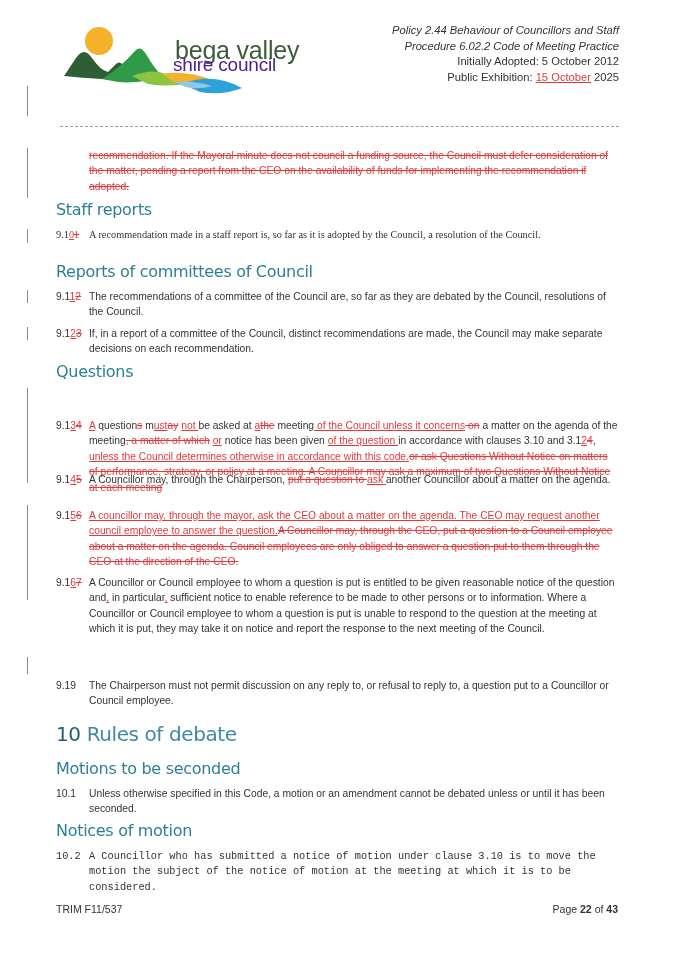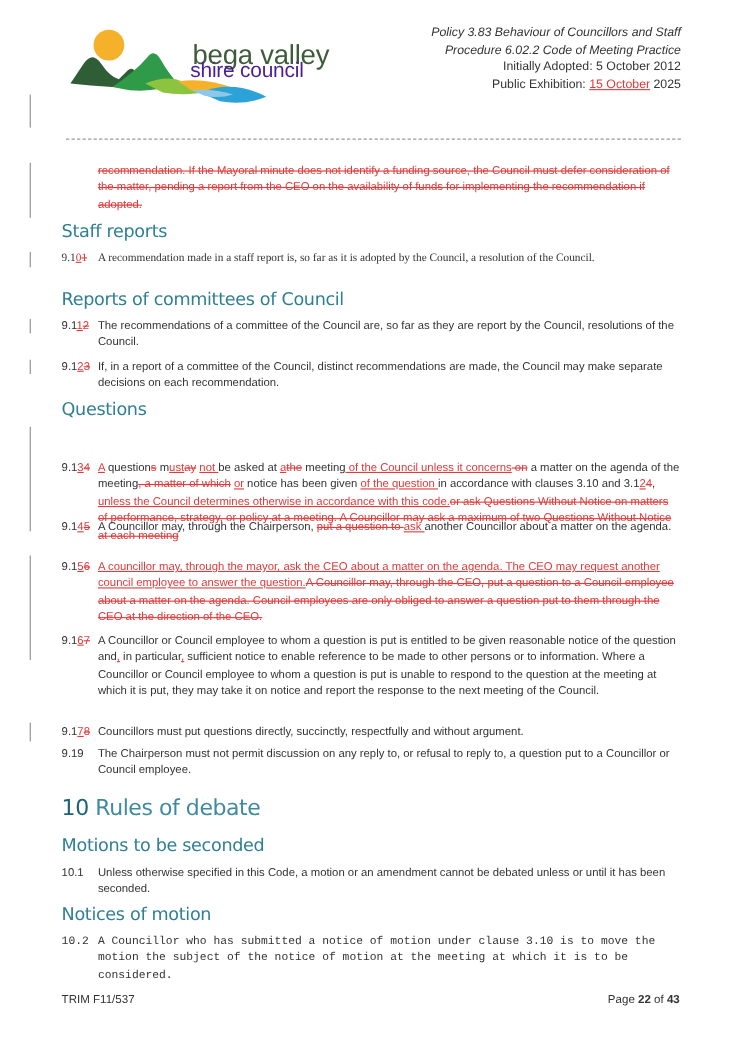--- a/index.html
+++ b/index.html
@@ -48,39 +48,39 @@
       <path d="M70 52 Q90 44 104 50 Q120 56 132 58 Q108 64 86 60 Z" fill="#8cc440"></path>
       <path d="M100 50 Q124 46 150 56 Q130 62 112 58 Z" fill="#f6b12b"></path>
       <path d="M120 60 Q150 48 180 64 Q160 72 138 68 Z" fill="#2ba3d9"></path>
       <path d="M112 58 Q132 56 150 62 Q136 66 124 63 Z" fill="#8fc7e8"></path>
     </svg>
     <div class="logo-text1">bega valley</div>
     <div class="logo-text2">shire council</div>
   </div>
 
   <div class="hdr">
-    <div class="it">Policy 3.83 Behaviour of Councillors and Staff</div>
+    <div class="it">Policy 2.44 Behaviour of Councillors and Staff</div>
     <div class="it">Procedure 6.02.2 Code of Meeting Practice</div>
     <div>Initially Adopted: 5 October 2012</div>
     <div><span>Public Exhibition: </span><span class="ins">15 October</span><span> 2025</span></div>
   </div>
   <div class="hr-dash"></div>
 
-  <div class="body-text del" style="left:89px;width:527px;top:148px;">recommendation. If the Mayoral minute does not identify a funding source, the Council must defer consideration of the matter, pending a report from the CEO on the availability of funds for implementing the recommendation if adopted.</div>
+  <div class="body-text del" style="left:89px;width:527px;top:148px;">recommendation. If the Mayoral minute does not council a funding source, the Council must defer consideration of the matter, pending a report from the CEO on the availability of funds for implementing the recommendation if adopted.</div>
 
   <div class="h2" style="top:200px;">Staff reports</div>
   <div class="clause" style="top:227px;font-family:Liberation Serif, serif;">
     <span class="n"><span>9.1</span><span class="ins">0</span><span class="del">1</span></span>
     <span class="t">A recommendation made in a staff report is, so far as it is adopted by the Council, a resolution of the Council.</span>
   </div>
 
   <div class="h2" style="top:262px;">Reports of committees of Council</div>
   <div class="clause" style="top:289px;">
     <span class="n"><span>9.1</span><span class="ins">1</span><span class="del">2</span></span>
-    <span class="t">The recommendations of a committee of the Council are, so far as they are report by the Council, resolutions of the Council.</span>
+    <span class="t">The recommendations of a committee of the Council are, so far as they are debated by the Council, resolutions of the Council.</span>
   </div>
   <div class="clause" style="top:326px;">
     <span class="n"><span>9.1</span><span class="ins">2</span><span class="del">3</span></span>
     <span class="t">If, in a report of a committee of the Council, distinct recommendations are made, the Council may make separate decisions on each recommendation.</span>
   </div>
 
   <div class="h2" style="top:362px;">Questions</div>
   <div class="clause" style="top:389px;margin-top:29px;">
     <span class="n"><span>9.1</span><span class="ins">3</span><span class="del">4</span></span>
     <span class="t"><span class="ins">A</span><span> question</span><span class="del">s</span><span> m</span><span class="ins">ust</span><span class="del">ay</span><span> </span><span class="ins">not </span><span>be asked at </span><span class="ins">a</span><span class="del">the</span><span> meeting</span><span class="ins"> of the Council unless it concerns</span><span class="del"> on</span><span> a matter on the agenda of the meeting</span><span class="del">, a matter of which</span><span> </span><span class="ins">or</span><span> notice has been given </span><span class="ins">of the question </span><span>in accordance with clauses 3.10 and 3.1</span><span class="ins">2</span><span class="del">4</span><span>, </span><span class="ins">unless the Council determines otherwise in accordance with this code.</span><span class="del">or ask Questions Without Notice on matters of performance, strategy, or policy at a meeting. A Councillor may ask a maximum of two Questions Without Notice at each meeting</span></span>
@@ -89,24 +89,20 @@
     <span class="n"><span>9.1</span><span class="ins">4</span><span class="del">5</span></span>
     <span class="t"><span>A Councillor may, through the Chairperson, </span><span class="del">put a question to </span><span class="ins">ask </span><span>another Councillor about a matter on the agenda.</span></span>
   </div>
   <div class="clause" style="top:508px;">
     <span class="n"><span>9.1</span><span class="ins">5</span><span class="del">6</span></span>
     <span class="t"><span class="ins">A councillor may, through the mayor, ask the CEO about a matter on the agenda. The CEO may request another council employee to answer the question.</span><span class="del">A Councillor may, through the CEO, put a question to a Council employee about a matter on the agenda. Council employees are only obliged to answer a question put to them through the CEO at the direction of the CEO.</span></span>
   </div>
   <div class="clause" style="top:575px;">
     <span class="n"><span>9.1</span><span class="ins">6</span><span class="del">7</span></span>
     <span class="t"><span>A Councillor or Council employee to whom a question is put is entitled to be given reasonable notice of the question and</span><span class="ins">,</span><span> in particular</span><span class="ins">,</span><span> sufficient notice to enable reference to be made to other persons or to information. Where a Councillor or Council employee to whom a question is put is unable to respond to the question at the meeting at which it is put, they may take it on notice and report the response to the next meeting of the Council.</span></span>
-  </div>
-  <div class="clause" style="top:658px;">
-    <span class="n"><span>9.1</span><span class="ins">7</span><span class="del">8</span></span>
-    <span class="t">Councillors must put questions directly, succinctly, respectfully and without argument.</span>
   </div>
   <div class="clause" style="top:678px;">
     <span class="n">9.19</span>
     <span class="t">The Chairperson must not permit discussion on any reply to, or refusal to reply to, a question put to a Councillor or Council employee.</span>
   </div>
 
   <div class="h1" style="top:722px;"><span class="num">10</span> <span>Rules of debate</span></div>
 
   <div class="h2" style="top:759px;">Motions to be seconded</div>
   <div class="clause" style="top:786px;">

